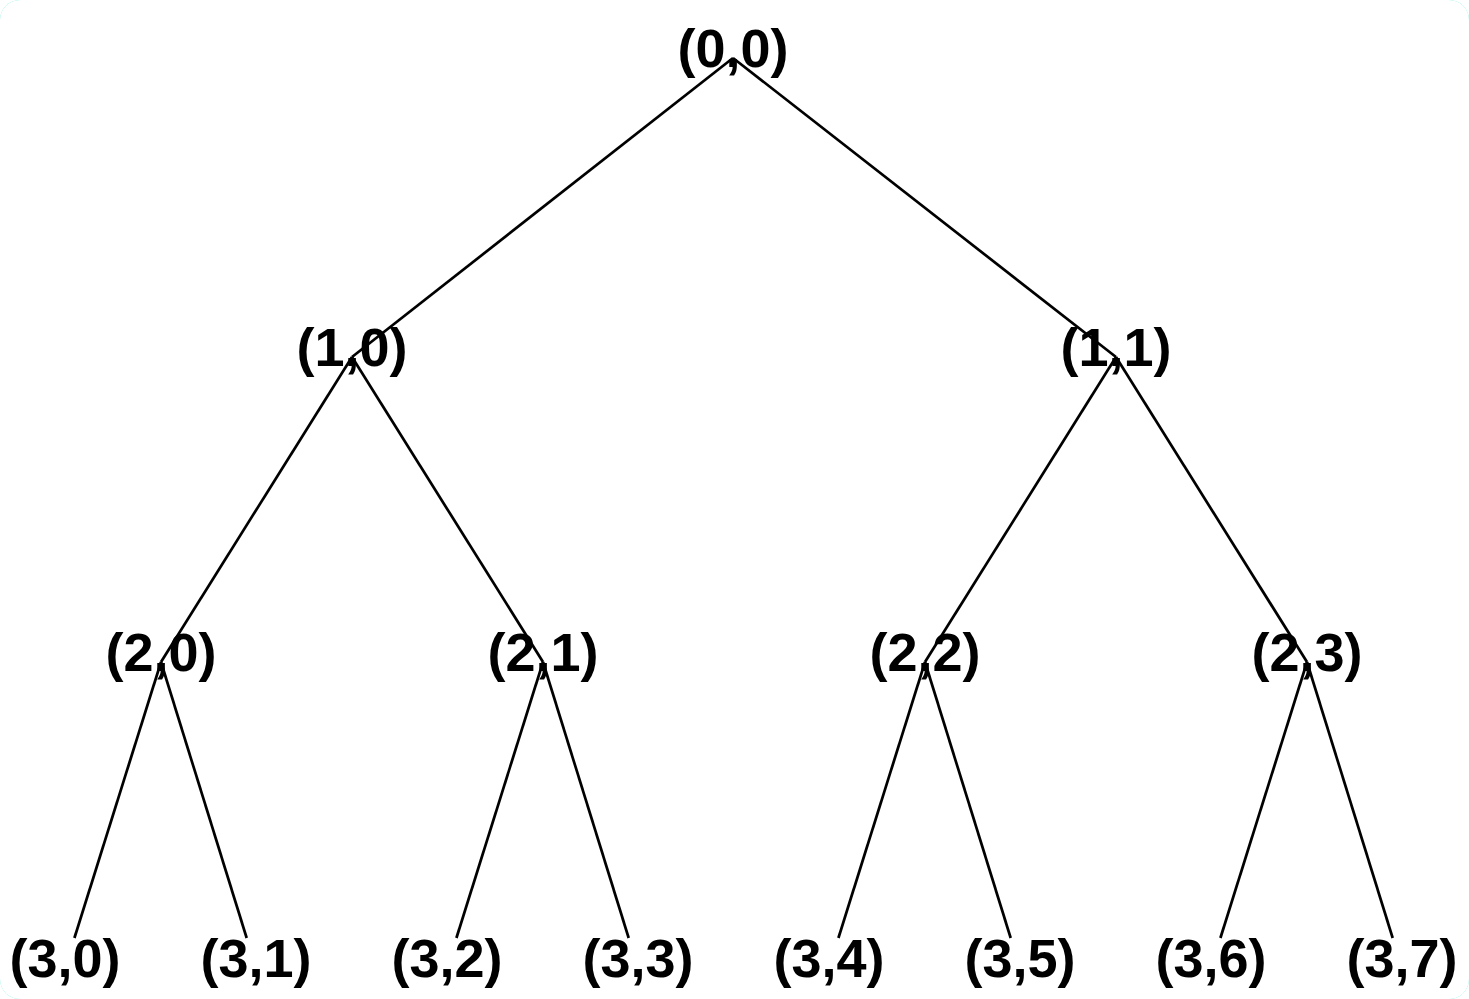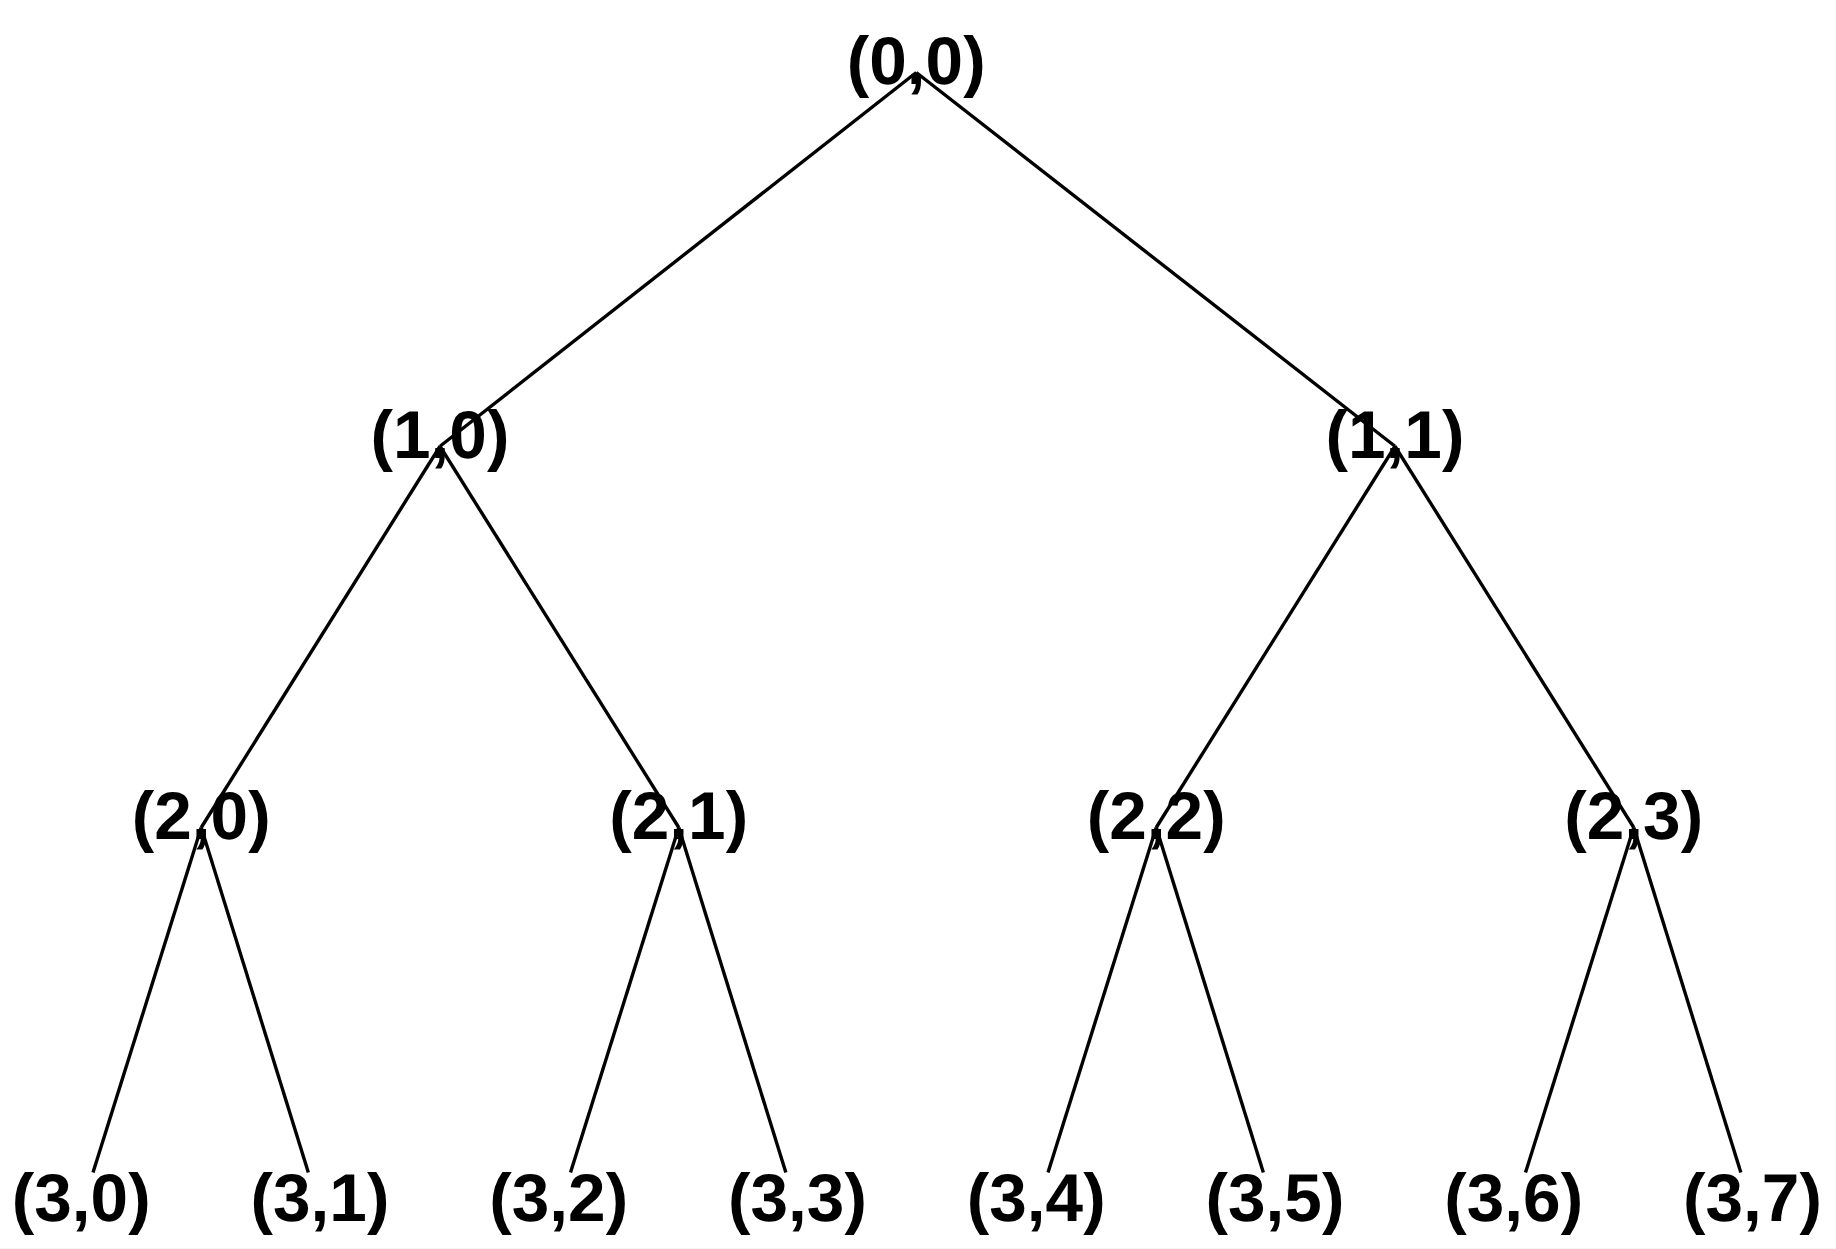--- a/index.html
+++ b/index.html
@@ -4,22 +4,23 @@
 <style>
   html, body {
     margin: 0;
     padding: 0;
     background: #ffffff;
   }
   .stage {
     position: relative;
     width: 1469px;
     height: 999px;
-    background: #e5e5e5;
+    background: #5eead4;
     overflow: hidden;
+    border-radius: 20px;
   }
   svg text {
     font-family: "Liberation Sans", "DejaVu Sans", sans-serif;
     font-weight: 700;
     user-select: none;
   }
 </style>
 </head>
 <body>
 

